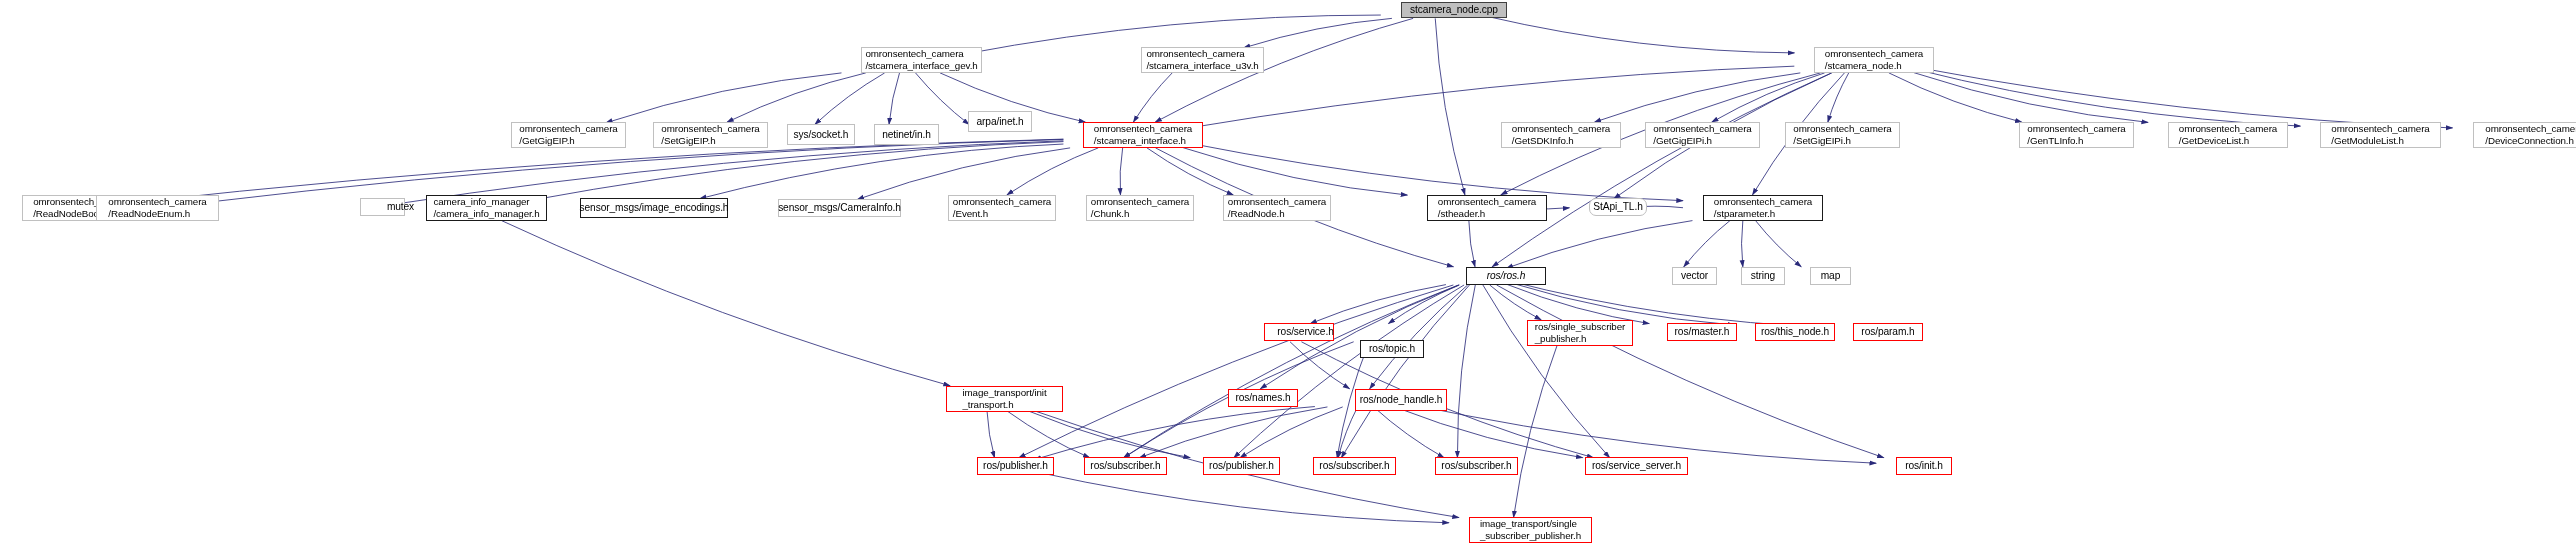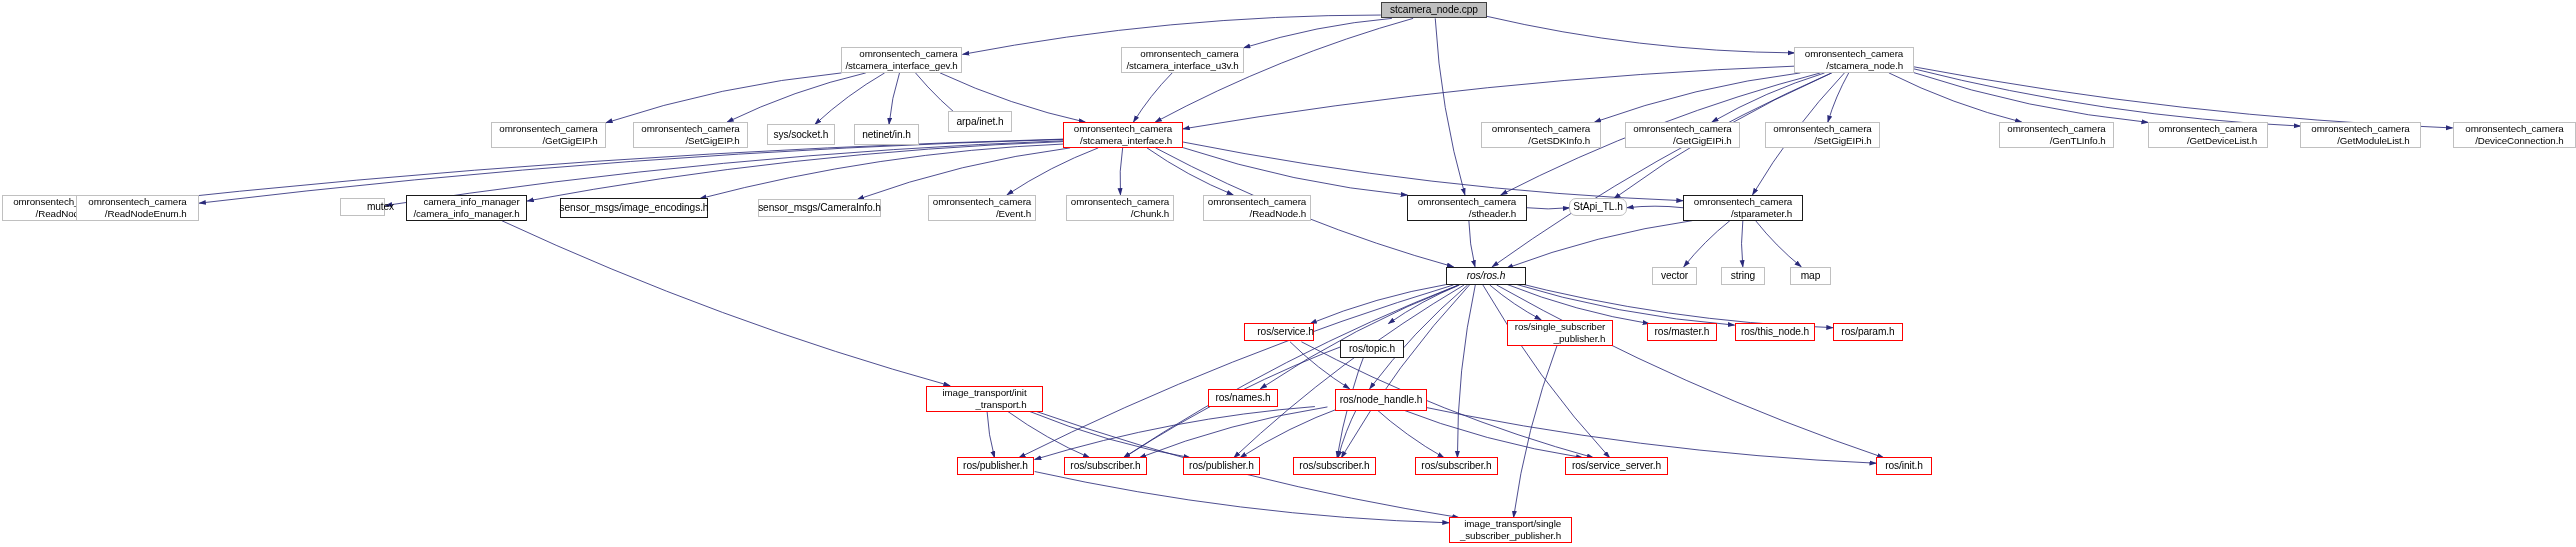--- a/index.html
+++ b/index.html
@@ -12,29 +12,30 @@
     font-family:"Liberation Sans", sans-serif;
     overflow:hidden;
   }
   #edges{position:absolute;left:0;top:0;width:2576px;height:548px;pointer-events:none;}
   .node{
     position:absolute;
     box-sizing:border-box;
     display:flex;
     align-items:center;
     justify-content:center;
-    text-align:right;
+    text-align:left;
     background:#ffffff;
     border:0.8px solid #c0c0c0;
     color:#000000;
     font-size:10.2px;
     line-height:11.4px;
     letter-spacing:-0.1px;
     white-space:pre;
     padding:0 3px;
+    margin-left:20px;
   }
   .node.root{
     background:#bfbfbf;
     border:0.8px solid #404040;
   }
   .node.bold{
     border:1.5px solid #1a1a1a;
   }
   .node.red{
     border:1.1px solid #ff0000;

